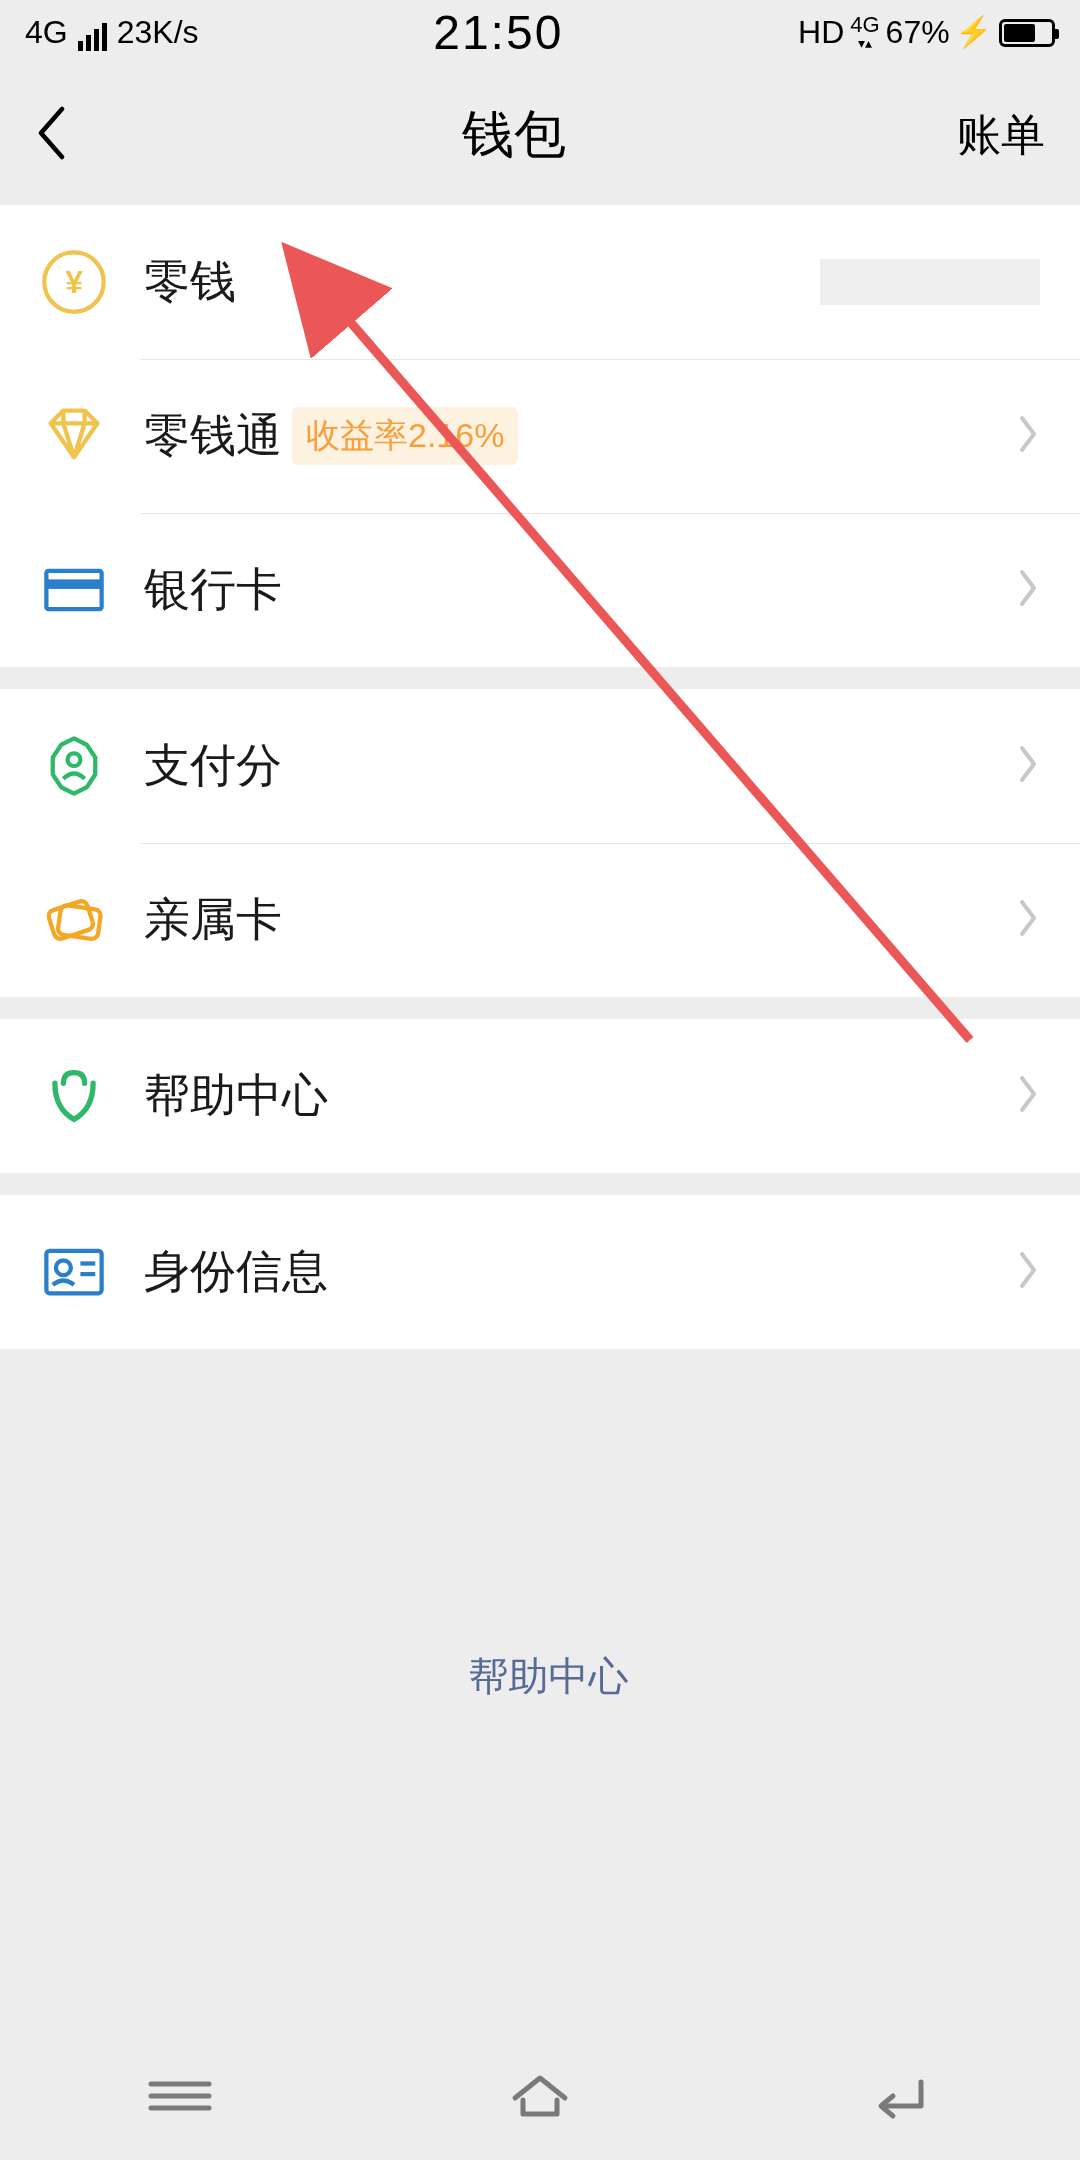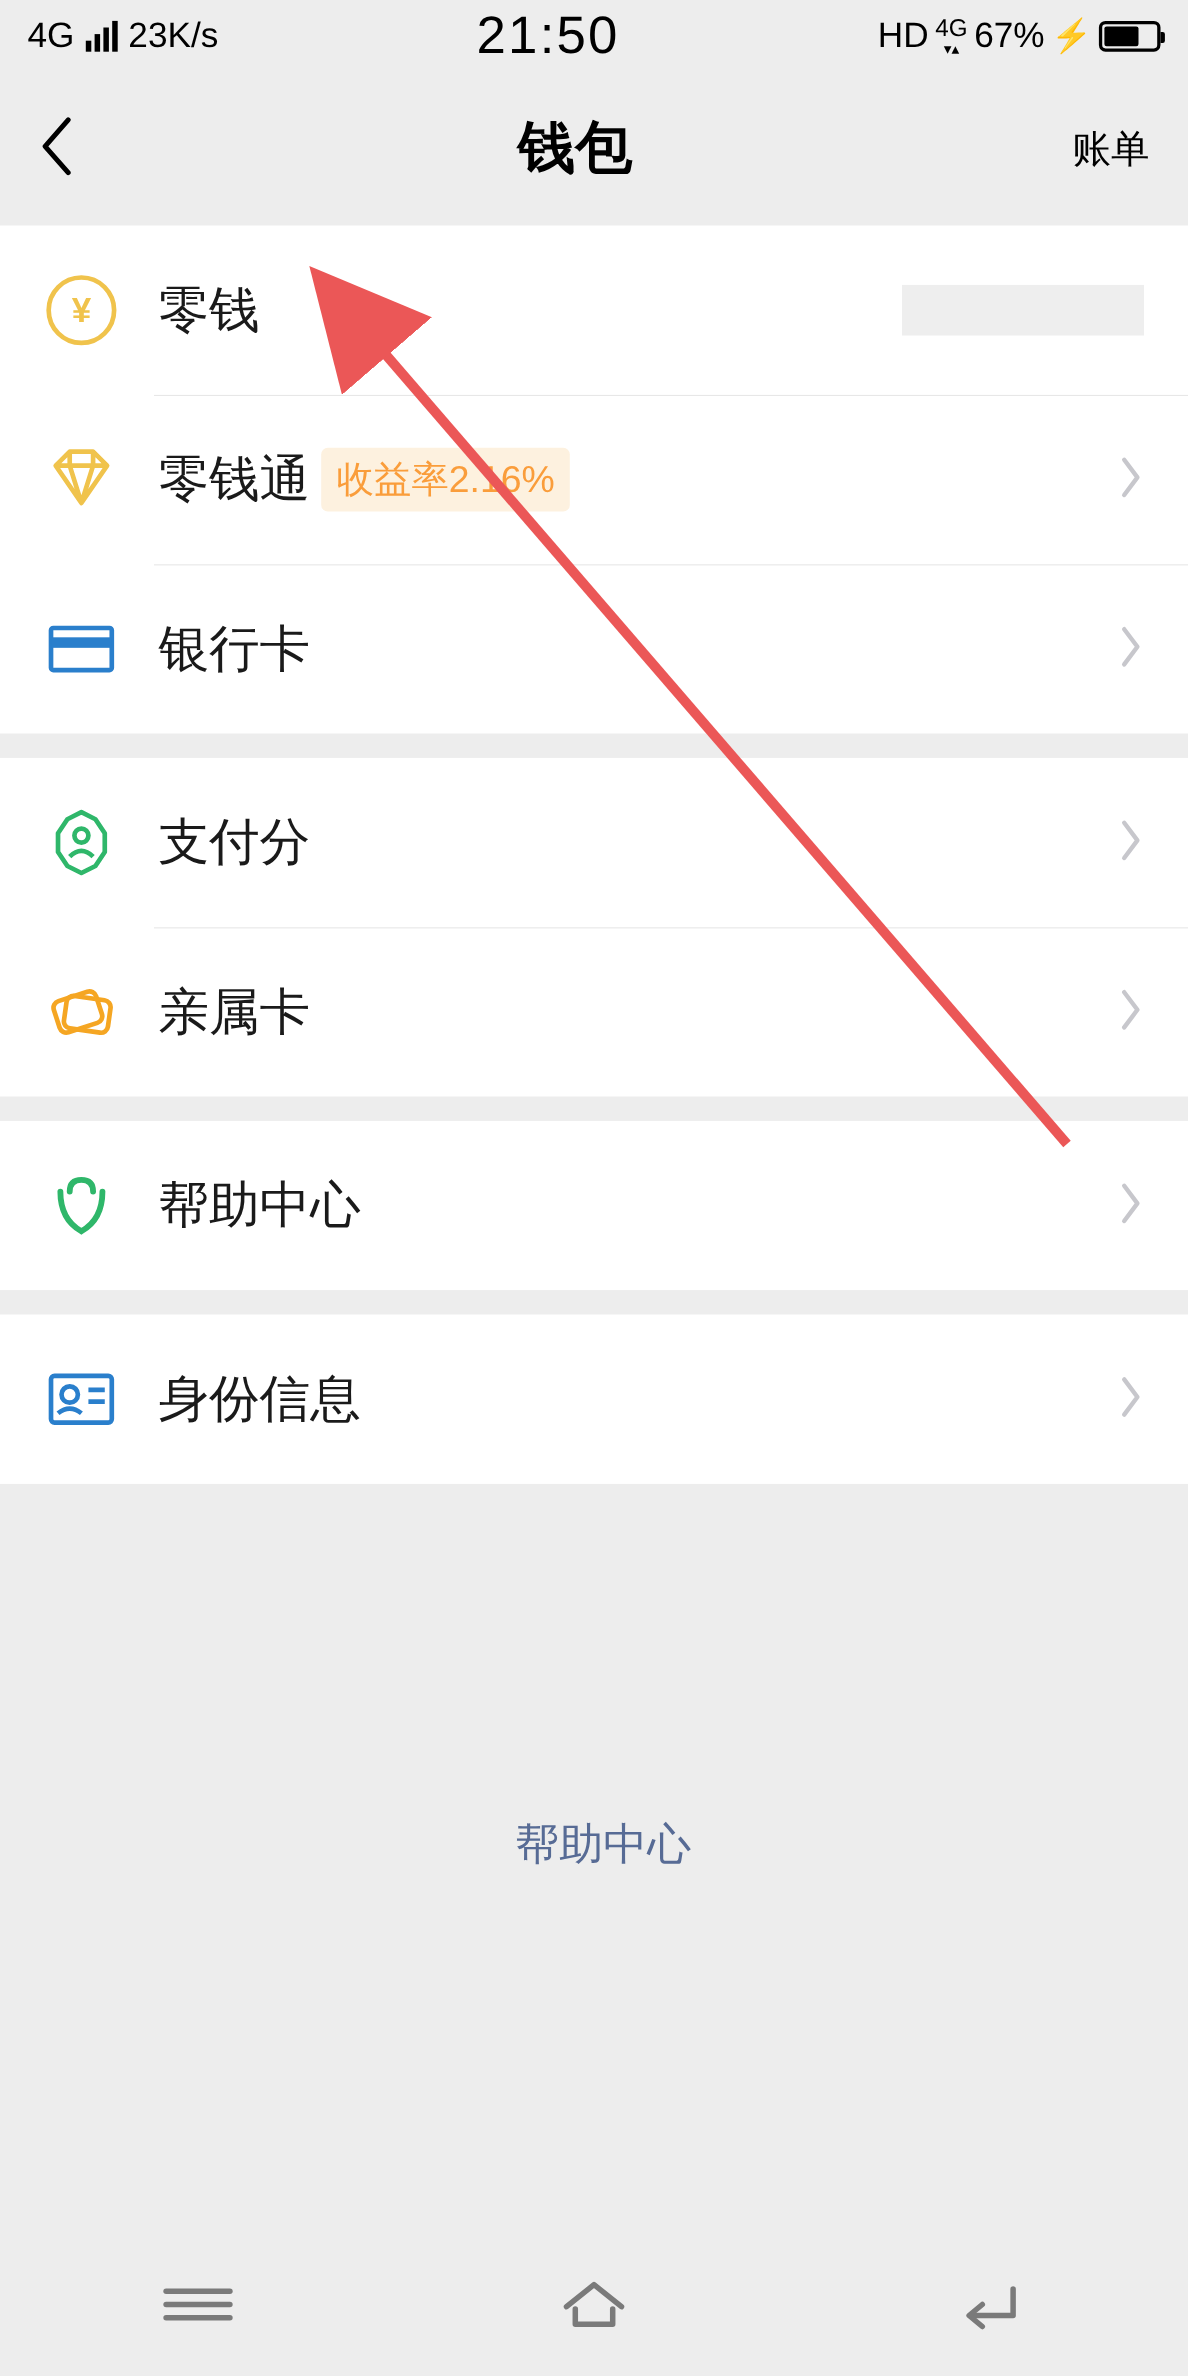--- a/index.html
+++ b/index.html
@@ -1,33 +1,33 @@
 <!DOCTYPE html>
 <html><head>
 <meta charset="utf-8">
 <style>
   * { margin: 0; padding: 0; box-sizing: border-box; }
   html, body { width: 1080px; height: 2160px; font-family: -apple-system, "Helvetica Neue", Arial, sans-serif; background: #ededed; overflow: hidden; }
   .status-bar { height: 65px; display: flex; align-items: center; justify-content: space-between; padding: 0 25px; font-size: 32px; color: #000; font-weight: 500; }
-  .status-left, .status-right { display: flex; align-items: center; gap: 6px; }
+  .status-left, .status-right { display: flex; gap: 6px; }
   .status-center { font-size: 48px; letter-spacing: 2px; }
   .signal-bars { display: inline-flex; align-items: flex-end; gap: 3px; margin: 0 4px; }
   .signal-bars span { width: 5px; background: #000; display: inline-block; }
   .signal-bars span:nth-child(1){height:10px}
   .signal-bars span:nth-child(2){height:16px}
   .signal-bars span:nth-child(3){height:22px}
   .signal-bars span:nth-child(4){height:28px}
   .battery { display: inline-flex; align-items: center; }
   .battery-body { width: 56px; height: 28px; border: 3px solid #000; border-radius: 6px; position: relative; display: inline-block; }
   .battery-body::after { content:""; position:absolute; right:-7px; top:7px; width:4px; height:10px; background:#000; border-radius:0 2px 2px 0; }
   .battery-fill { position:absolute; left:2px; top:2px; bottom:2px; width:62%; background:#000; border-radius:2px; }
   .nav-bar { height: 140px; display: flex; align-items: center; justify-content: space-between; padding: 0 35px; }
   .nav-back svg { width: 36px; height: 54px; }
-  .nav-title { font-size: 52px; font-weight: 700; color: #000; }
-  .nav-right { font-size: 35px; color: #000; }
+  .nav-title { font-size: 52px; font-weight: 400; color: #000; }
+  .nav-right { font-size: 44px; color: #000; }
   .section { background: #fff; }
   .gap { height: 22px; background: #ededed; }
   .row { display: flex; align-items: center; padding: 0 40px; height: 154px; position: relative; }
   .row + .row::before { content:""; position:absolute; left:140px; right:0; top:0; height:1px; background:#e7e7e7; }
   .icon-wrap { width: 68px; height: 68px; display: flex; align-items: center; justify-content: center; margin-right: 36px; flex-shrink:0; }
   .label { font-size: 46px; color: #1a1a1a; }
   .spacer { flex: 1; }
   .chevron svg { width: 24px; height: 40px; }
   .badge { background: #fdf1df; color: #fa9d3b; font-size: 34px; padding: 6px 14px; border-radius: 6px; margin-left: 10px; }
   .redacted { display:flex; flex-direction:column; align-items:flex-end; gap:6px; }

